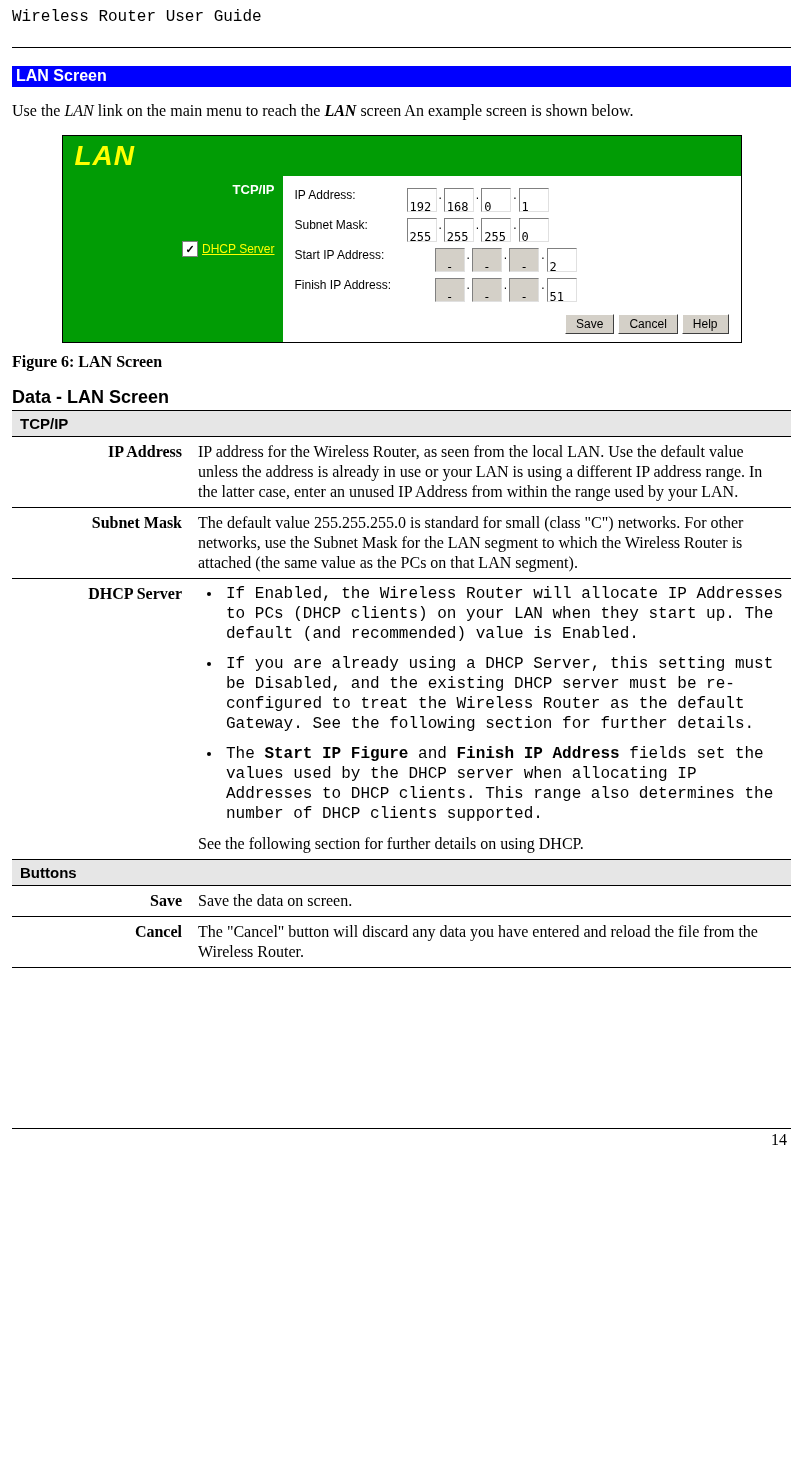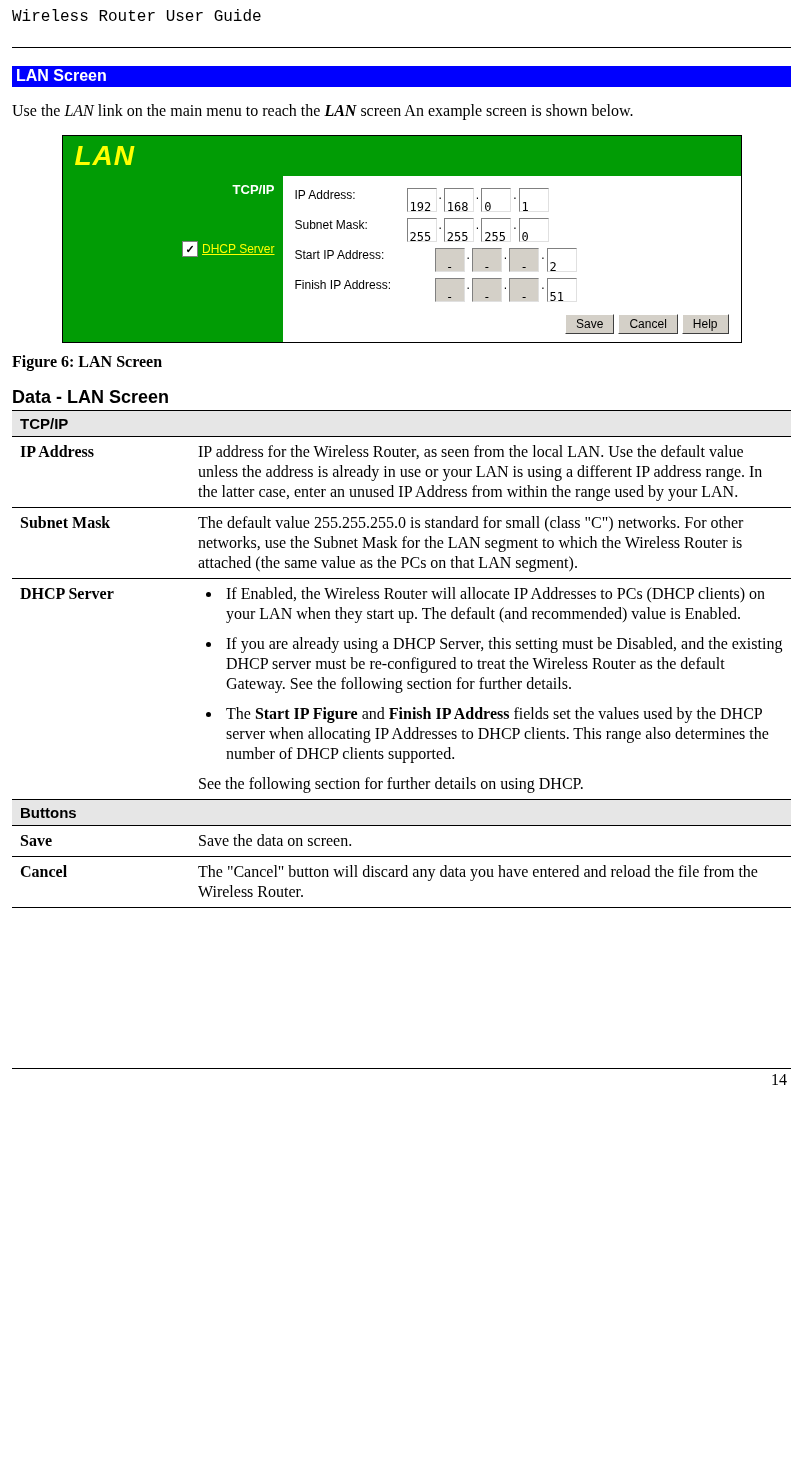--- a/index.html
+++ b/index.html
@@ -187,25 +187,27 @@
   table.data-table td {
     vertical-align: top;
     padding: 5px 8px;
     border-bottom: 1px solid #000;
     font-size: 16px;
     line-height: 1.25;
   }
   table.data-table td.label {
     width: 162px;
     font-weight: bold;
+    text-align: right;
   }
   ul.dhcp-list {
     list-style-type: disc;
     margin: 0 0 6px 0;
     padding-left: 24px;
+    font-family: Liberation Mono, monospace;
   }
   ul.dhcp-list li {
     margin-bottom: 10px;
     padding-left: 4px;
   }
   .footerline {
     border: none;
     border-top: 1px solid #000;
     margin: 160px 0 2px 0;
   }

